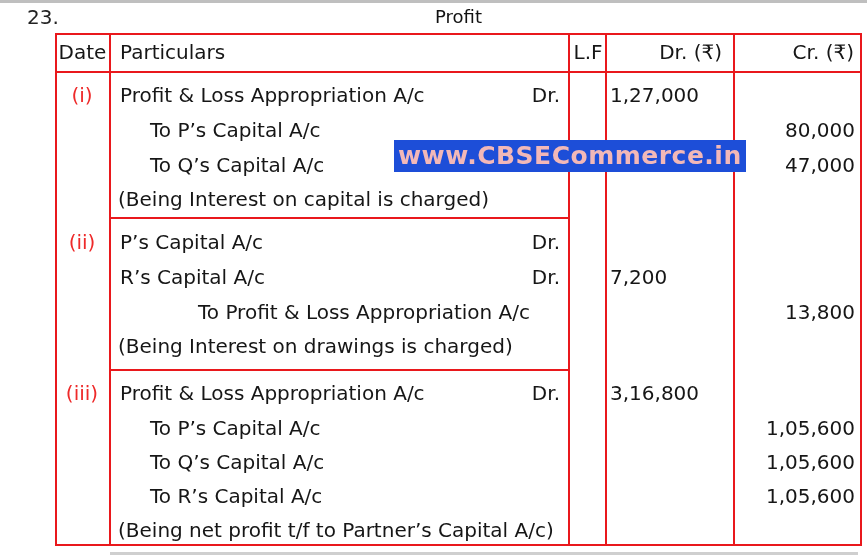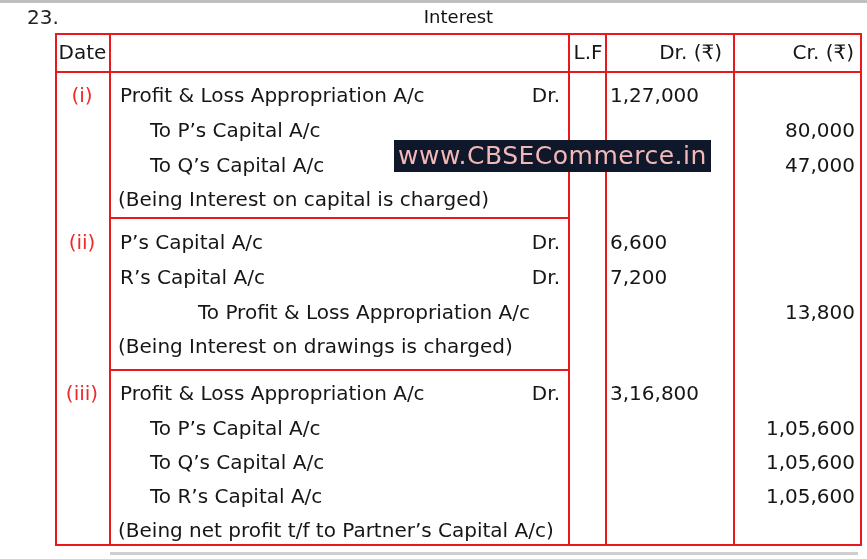--- a/index.html
+++ b/index.html
@@ -44,70 +44,70 @@
   .c-crh{left:734px;width:120px;text-align:right;}
   .main{left:120px;}
   .ind{left:150px;}
   .nar{left:118px;}
   .sfx{left:360px;width:200px;text-align:right;}
   .dr{left:610px;width:112px;text-align:left;}
   .cr{left:738px;width:117px;text-align:right;}
   .lbl{left:55px;width:54px;text-align:center;color:#ee2a2a;}
   .watermark{
     position:absolute;left:394px;top:140px;height:32px;line-height:32px;
-    padding:0 4px;background:#0f172a;
-    color:#f2b8b8;font-size:25px;font-weight:normal;letter-spacing:0.5px;
+    padding:0 4px;background:#1d4ed8;
+    color:#f2b8b8;font-size:25px;font-weight:bold;letter-spacing:0.5px;
     z-index:5;white-space:nowrap;
   }
 </style>
 </head>
 <body>
 
 <div class="page">
 
   <div class="top-edge"></div>
 
   <div class="qnum">23.</div>
-  <div class="title">Interest</div>
+  <div class="title">Profit</div>
 
   <div class="hline" style="left:55px;top:33px;width:807px;"></div>
   <div class="hline" style="left:55px;top:71px;width:807px;"></div>
   <div class="hline" style="left:110px;top:217px;width:459px;"></div>
   <div class="hline" style="left:110px;top:369px;width:459px;"></div>
   <div class="hline" style="left:55px;top:544px;width:807px;"></div>
   <div class="shadow-line"></div>
 
   <div class="vline" style="left:55px;"></div>
   <div class="vline" style="left:109px;"></div>
   <div class="vline" style="left:568px;"></div>
   <div class="vline" style="left:605px;"></div>
   <div class="vline" style="left:733px;"></div>
   <div class="vline" style="left:860px;"></div>
 
   <div class="t hdrcell c-date">Date</div>
+  <div class="t hdrcell c-part">Particulars</div>
   <div class="t hdrcell c-lf">L.F</div>
   <div class="t hdrcell c-drh">Dr. (₹)</div>
   <div class="t hdrcell c-crh">Cr. (₹)</div>
 
   <div class="watermark">www.CBSECommerce.in</div>
 
   <div class="t lbl" style="top:82px;">(i)</div>
   <div class="t main" style="top:82px;">Profit &amp; Loss Appropriation A/c</div>
   <div class="t sfx" style="top:82px;">Dr.</div>
   <div class="t dr" style="top:82px;">1,27,000</div>
   <div class="t ind" style="top:117px;">To P’s Capital A/c</div>
   <div class="t cr" style="top:117px;">80,000</div>
   <div class="t ind" style="top:152px;">To Q’s Capital A/c</div>
   <div class="t cr" style="top:152px;">47,000</div>
   <div class="t nar" style="top:186px;">(Being Interest on capital is charged)</div>
 
   <div class="t lbl" style="top:229px;">(ii)</div>
   <div class="t main" style="top:229px;">P’s Capital A/c</div>
   <div class="t sfx" style="top:229px;">Dr.</div>
-  <div class="t dr" style="top:229px;">6,600</div>
   <div class="t main" style="top:264px;">R’s Capital A/c</div>
   <div class="t sfx" style="top:264px;">Dr.</div>
   <div class="t dr" style="top:264px;">7,200</div>
   <div class="t ind" style="top:299px;margin-left:48px;">To Profit &amp; Loss Appropriation A/c</div>
   <div class="t cr" style="top:299px;">13,800</div>
   <div class="t nar" style="top:333px;">(Being Interest on drawings is charged)</div>
 
   <div class="t lbl" style="top:380px;">(iii)</div>
   <div class="t main" style="top:380px;">Profit &amp; Loss Appropriation A/c</div>
   <div class="t sfx" style="top:380px;">Dr.</div>

